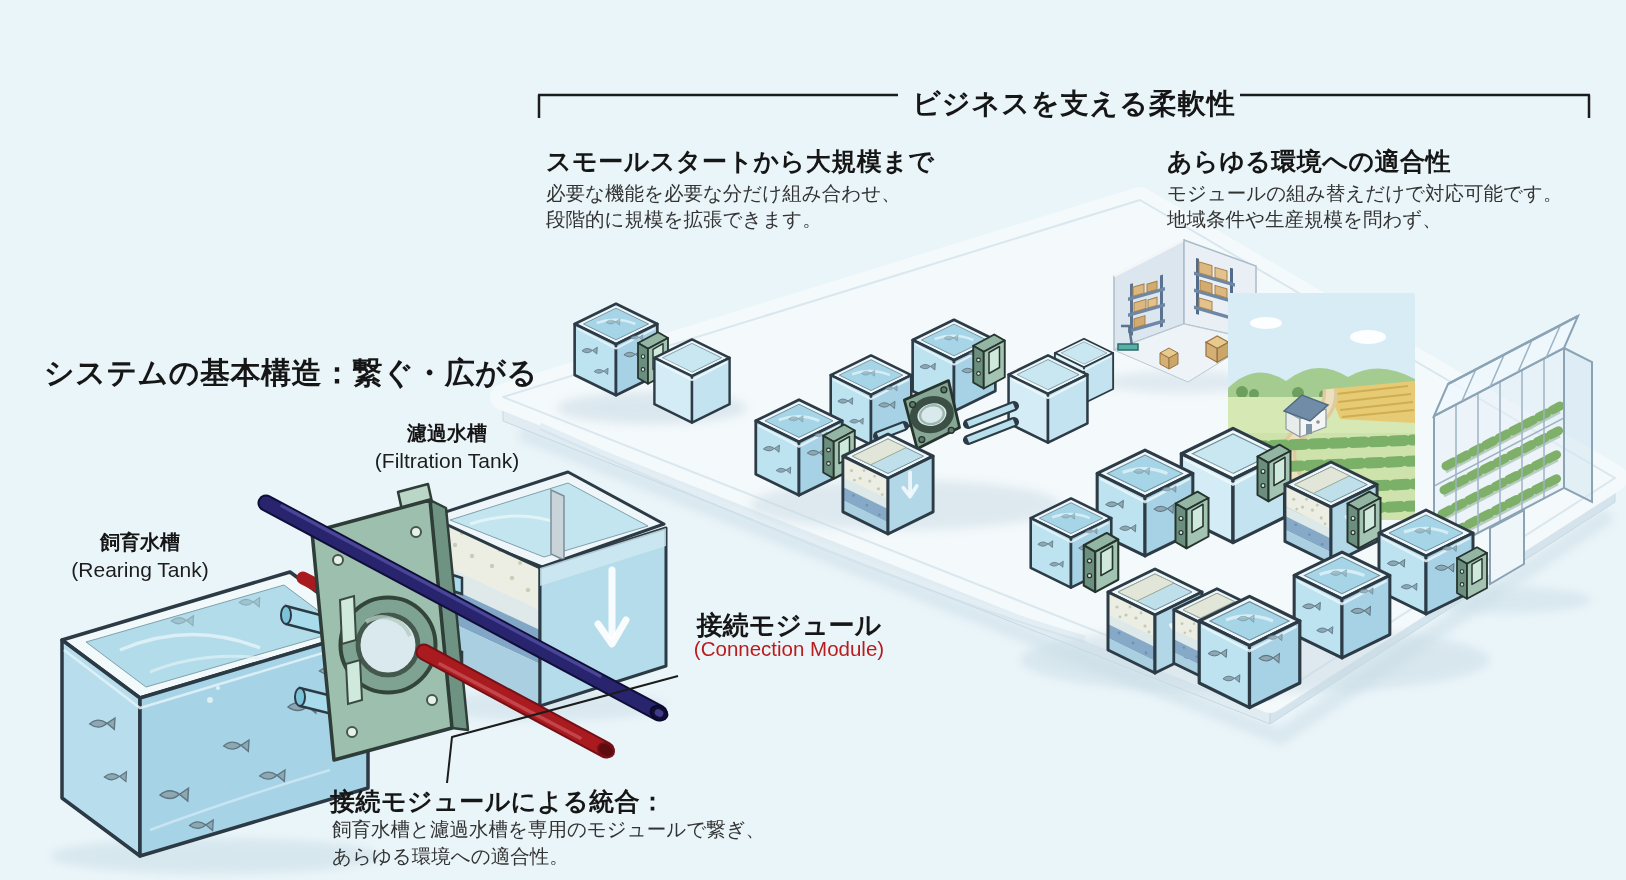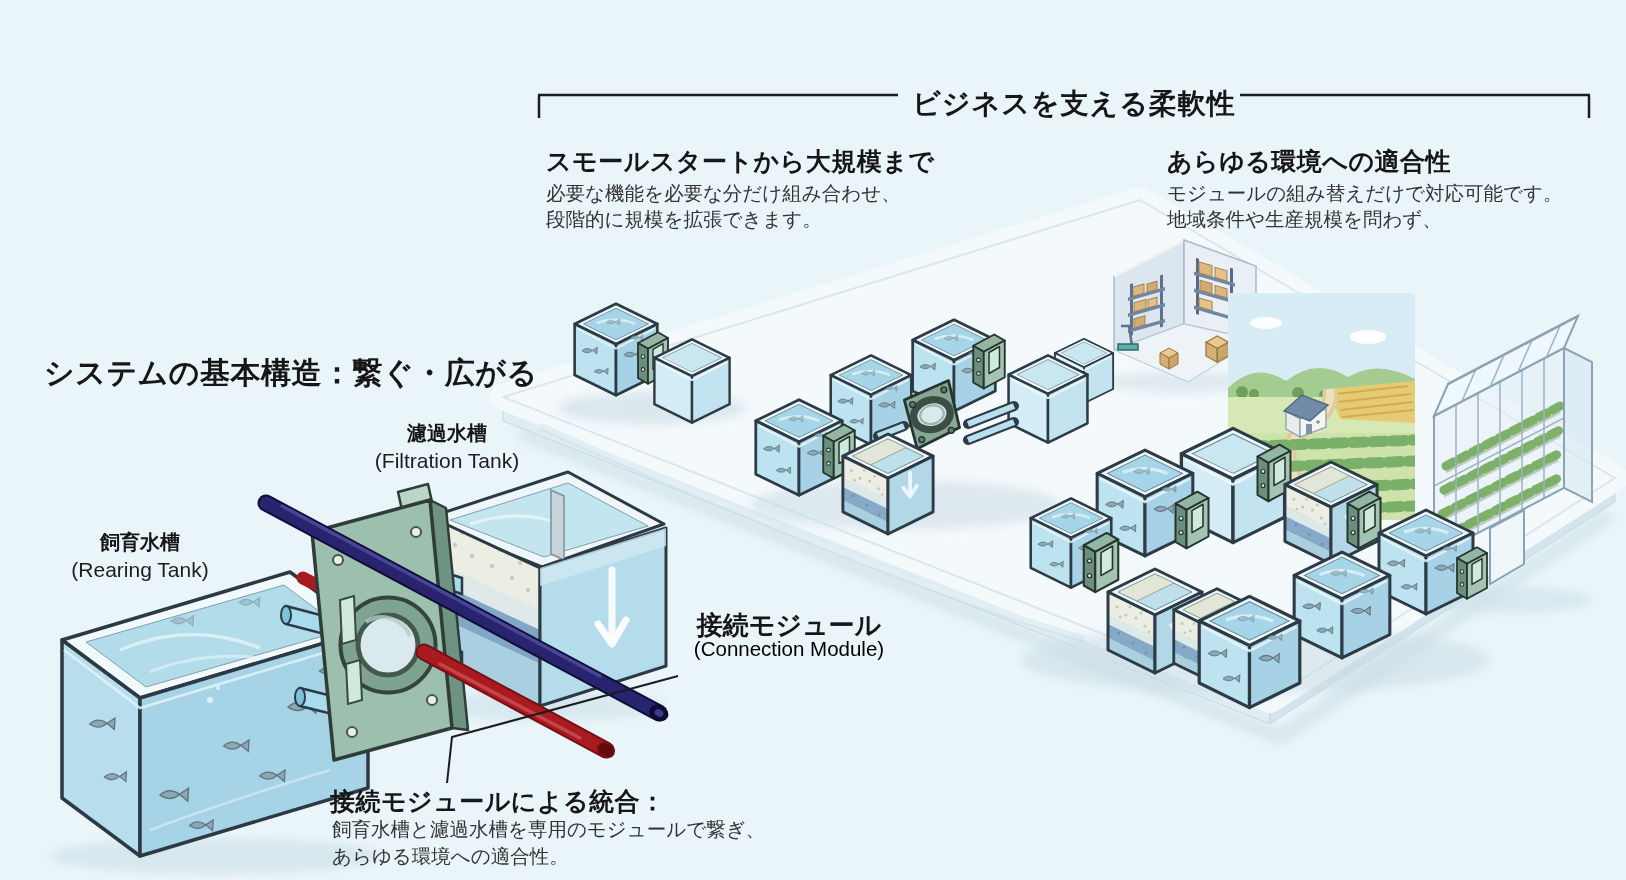--- a/index.html
+++ b/index.html
@@ -12,21 +12,21 @@
   .ctr{transform:translateX(-50%);text-align:center;}
   .title{font-size:28px;top:85px;left:1074px;letter-spacing:1px;}
   .colhd{font-size:25px;top:145px;}
   .colbd{font-size:19.5px;line-height:26px;top:180px;}
   .c1{left:546px;} .c2{left:1167px;}
   .basic{font-size:30px;left:44px;top:353px;}
   .lbl-jp{font-size:20px;font-weight:800;line-height:30px;}
   .lbl-en{font-size:21px;color:#1d1d1d;line-height:22px;margin-top:2px;}
   .stack{display:flex;flex-direction:column;align-items:center;}
   .conn-jp{font-size:26px;font-weight:800;line-height:26px;}
-  .conn-en{font-size:20.5px;color:#000000;line-height:22px;}
+  .conn-en{font-size:20.5px;color:#b91c1c;line-height:22px;}
   .integ-hd{font-size:25px;left:330px;top:785px;}
   .integ-bd{font-size:19.5px;line-height:27px;left:332px;top:816px;}
 </style>
 </head>
 <body>
 
 <div id="stage">
 
 <svg id="art" width="1626" height="880" viewBox="0 0 1626 880">
   <defs>

